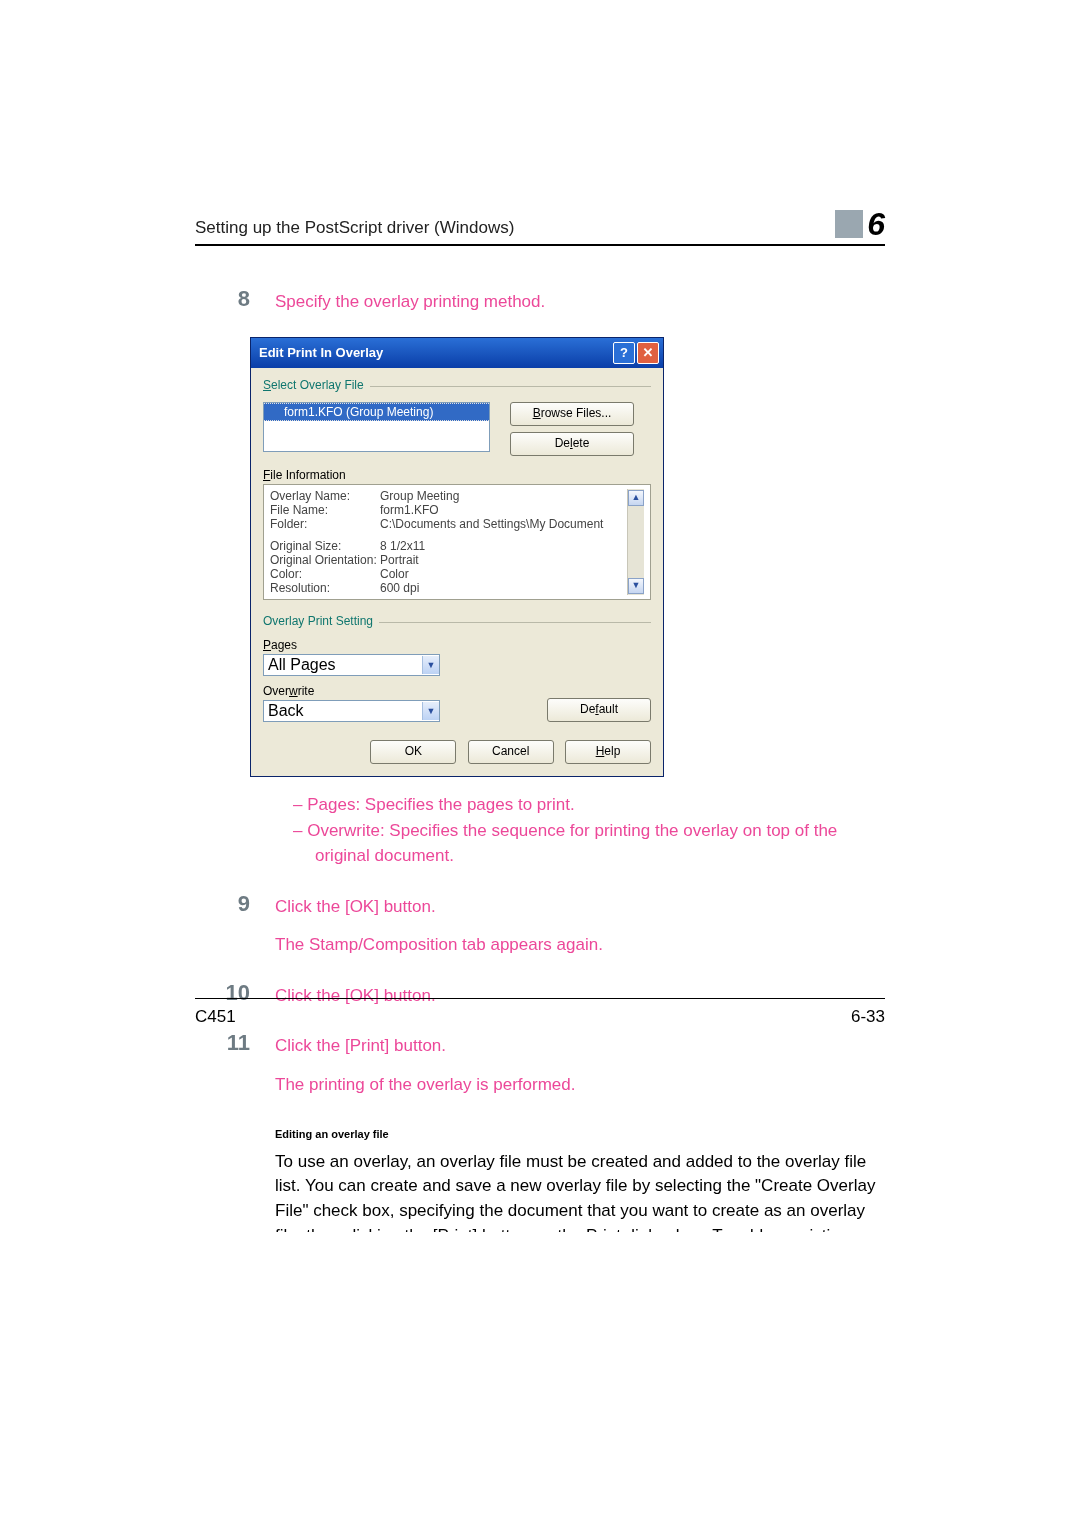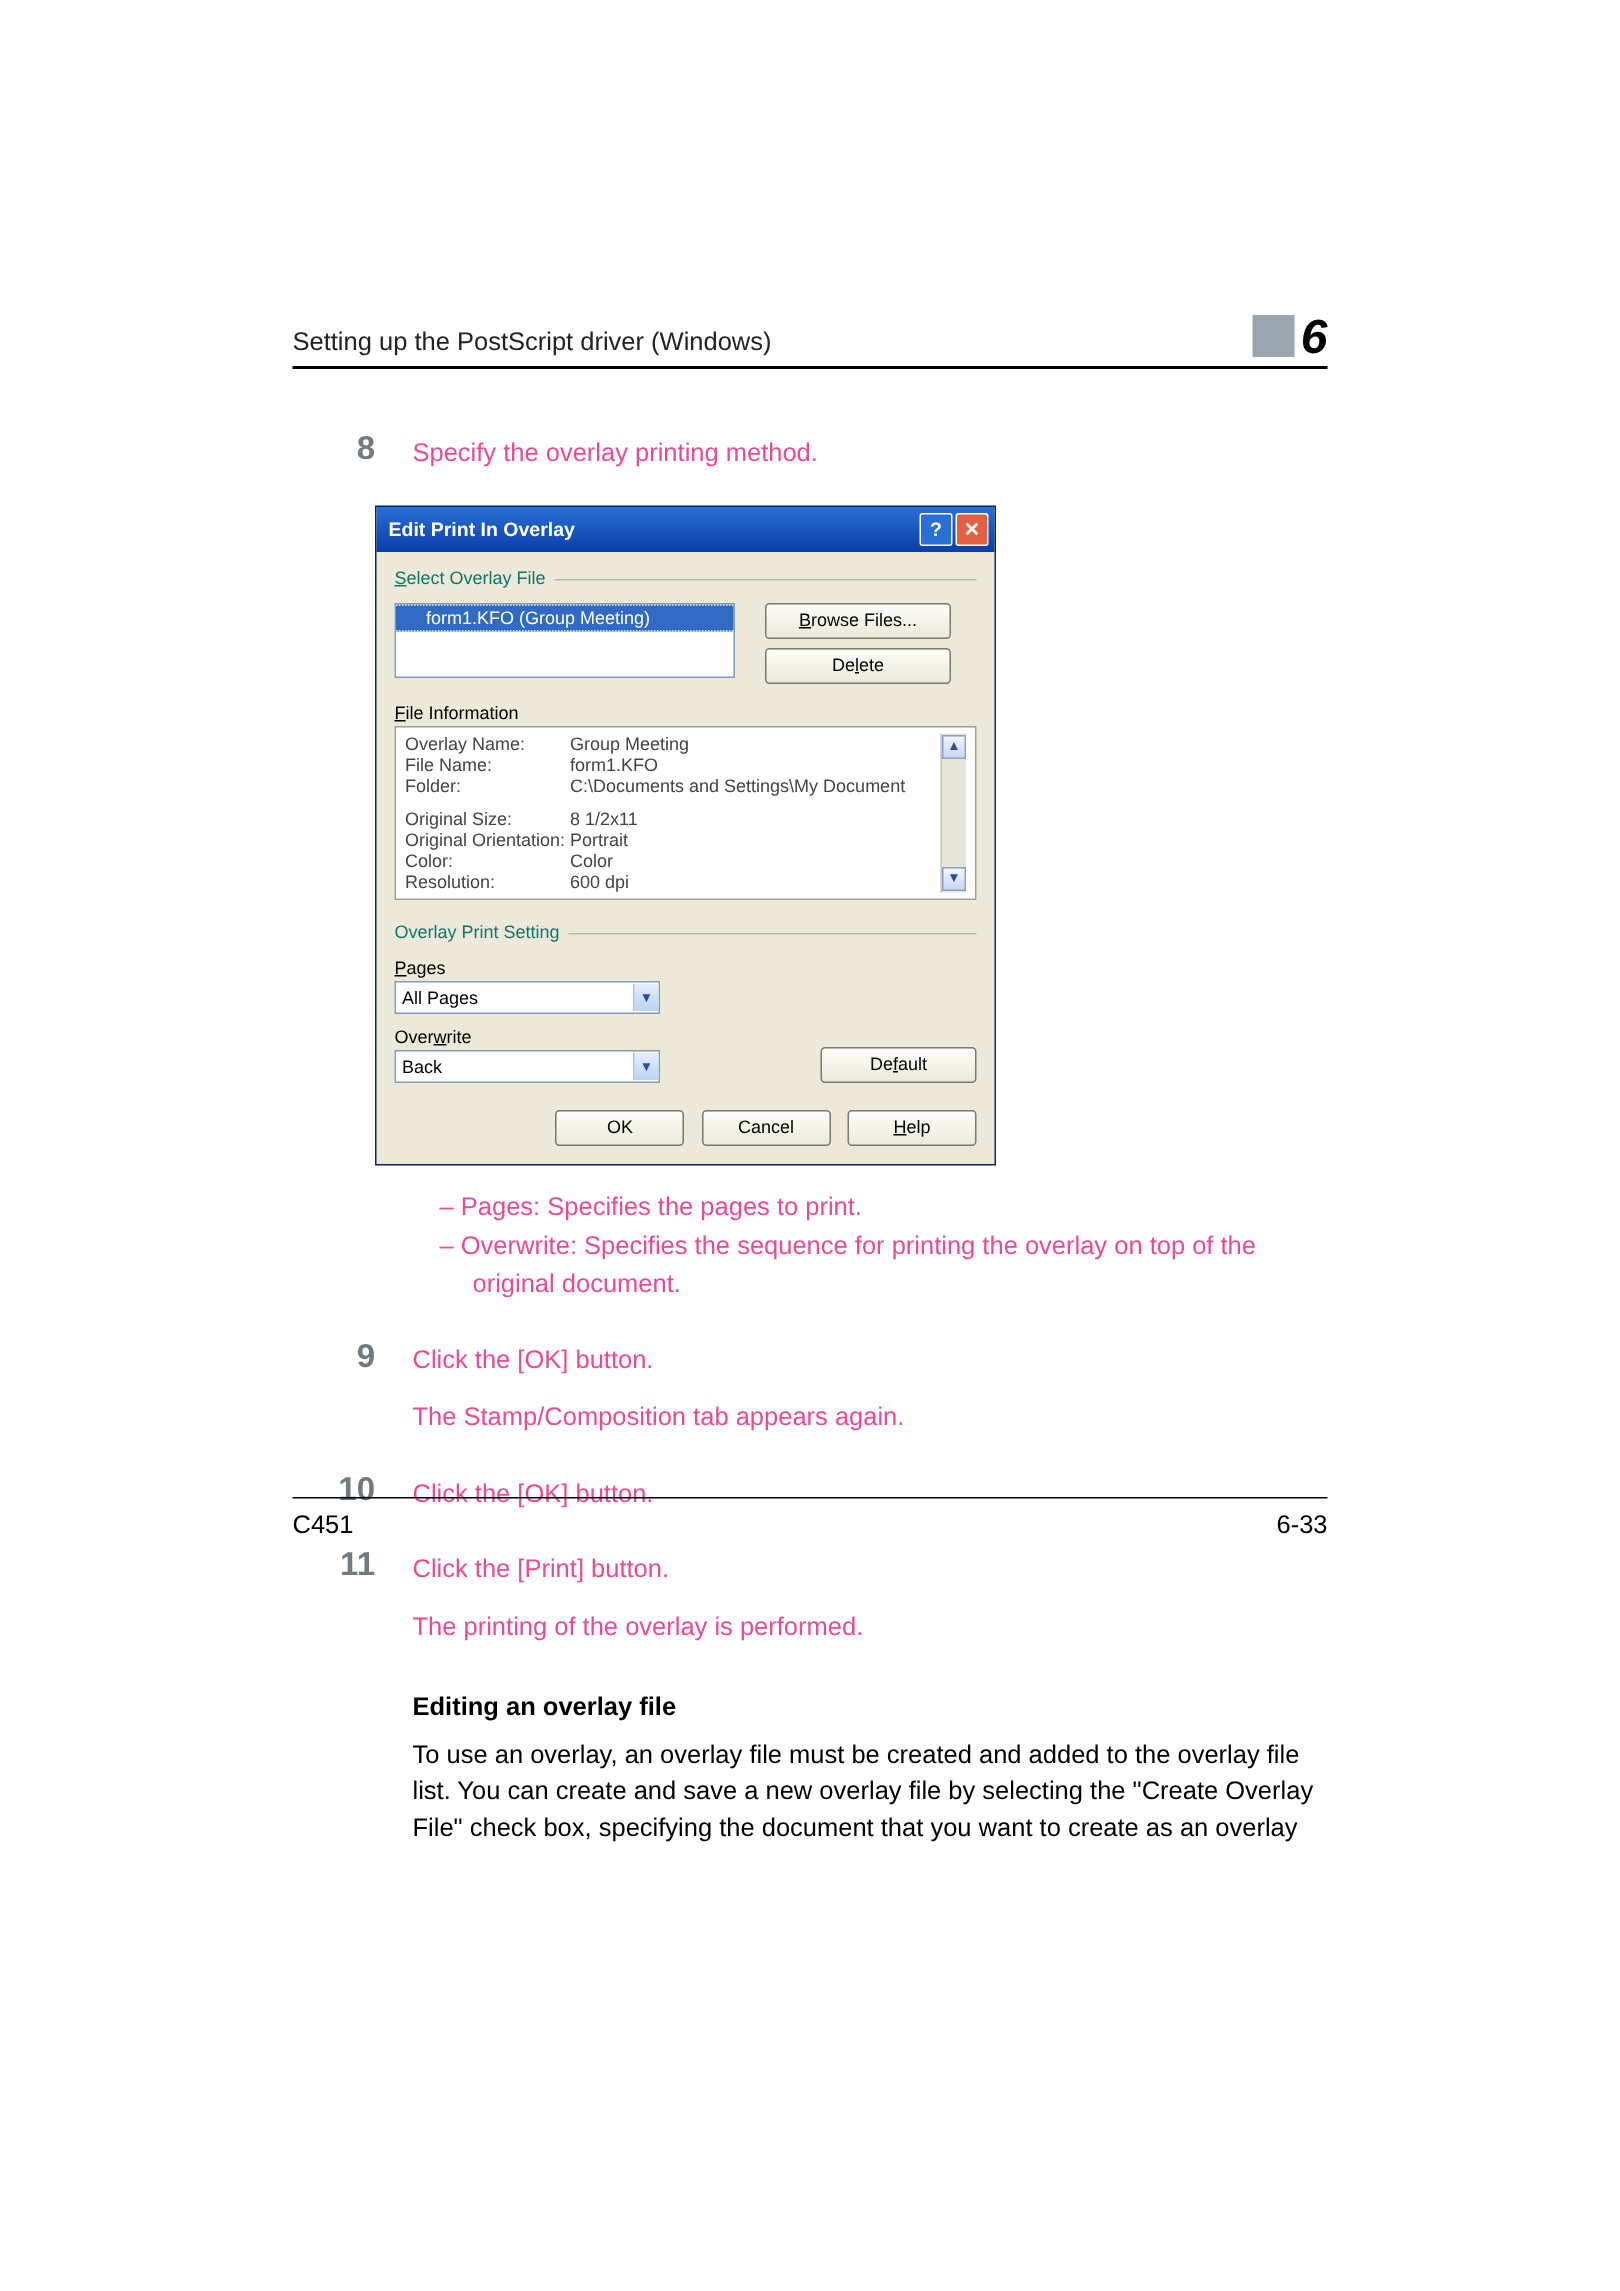--- a/index.html
+++ b/index.html
@@ -78,21 +78,21 @@
     text-indent: -22px;
     padding-left: 40px;
     margin-bottom: 2px;
   }
   .bullets li::before {
     content: "–  ";
   }
   .section-heading {
     font-weight: bold;
     margin: 16px 0 10px 80px;
-    font-size: 17px;
+    font-size: 11px;
   }
   .body-para {
     margin: 0 0 14px 80px;
     font-size: 17px;
     line-height: 1.45;
   }
   .footer-row {
     position: absolute;
     left: 195px;
     right: 195px;
@@ -242,21 +242,21 @@
   }
   .combo {
     display: flex;
     width: 175px;
     border: 1px solid #7f9db9;
     background: #fff;
     height: 20px;
     align-items: center;
     margin-top: 2px;
   }
-  .combo .val { flex: 1; padding: 0 4px; font-size: 12px; }
+  .combo .val { flex: 1; padding: 0 4px; font-size: 16px; }
   .combo .arrow {
     width: 16px; height: 18px;
     background: linear-gradient(to bottom,#e6eefb,#bcd2f4);
     border-left: 1px solid #a6bfe0;
     color: #2a4f9e;
     font-size: 9px;
     text-align: center;
     line-height: 18px;
   }
   .setting-row {

